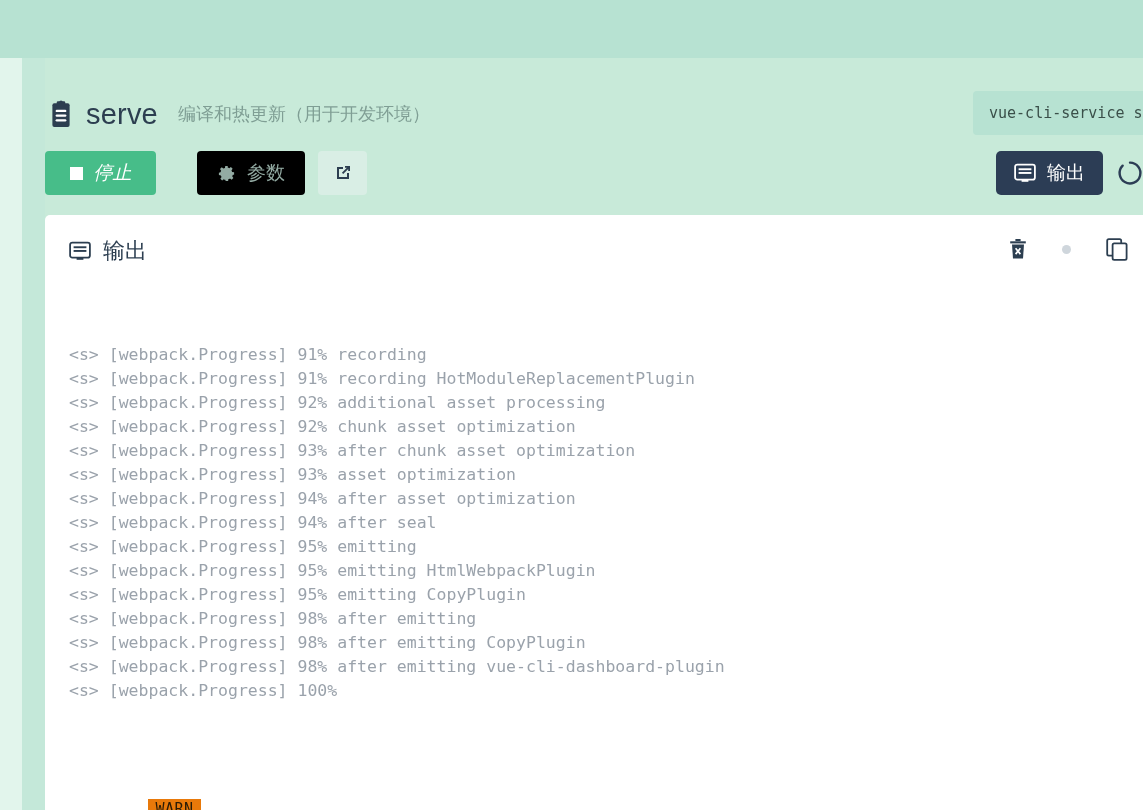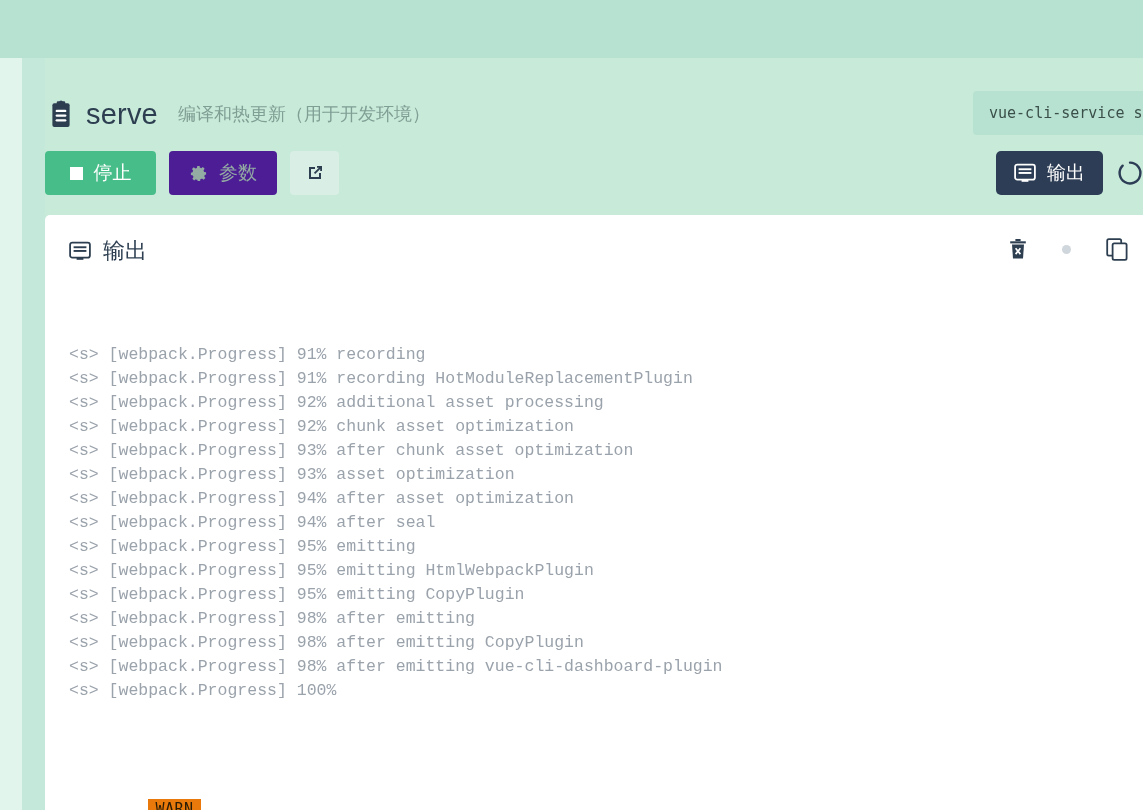--- a/index.html
+++ b/index.html
@@ -100,31 +100,33 @@
     border: none;
     cursor: pointer;
     font-family: "Liberation Sans", sans-serif;
   }
   .btn-stop {
     background: #47bd89;
     color: #ffffff;
     min-width: 111px;
     justify-content: center;
     padding: 0 22px;
+    font-style: italic;
   }
   .btn-stop .sq {
     width: 13px; height: 13px;
     background: #ffffff;
     display: inline-block;
   }
   .btn-params {
-    background: #4c1d95;
+    background: #000000;
     color: #93aba3;
     min-width: 108px;
     justify-content: center;
+    margin-left: 28px;
   }
   .btn-open {
     background: #d9eee5;
     width: 49px;
     justify-content: center;
     padding: 0;
   }
 
   
   .tabs {
@@ -194,21 +196,21 @@
   .log {
     position: absolute;
     left: 24px; top: 80px;
     right: 0;
     font-family: "DejaVu Sans Mono", monospace;
     font-size: 16.5px;
     line-height: 24px;
     color: #9aa2ab;
     white-space: pre;
   }
-  .log-line { white-space: pre; font-family: Liberation Mono, monospace; }
+  .log-line { white-space: pre; }
   .warn-block { margin-top: 22px; }
   .warn-badge {
     display: inline-block;
     background: #e8790a;
     color: #2b1c06;
     font-family: "DejaVu Sans Mono", monospace;
     font-size: 15px;
     line-height: 19px;
     padding: 1px 7px 2px 7px;
     letter-spacing: .5px;

